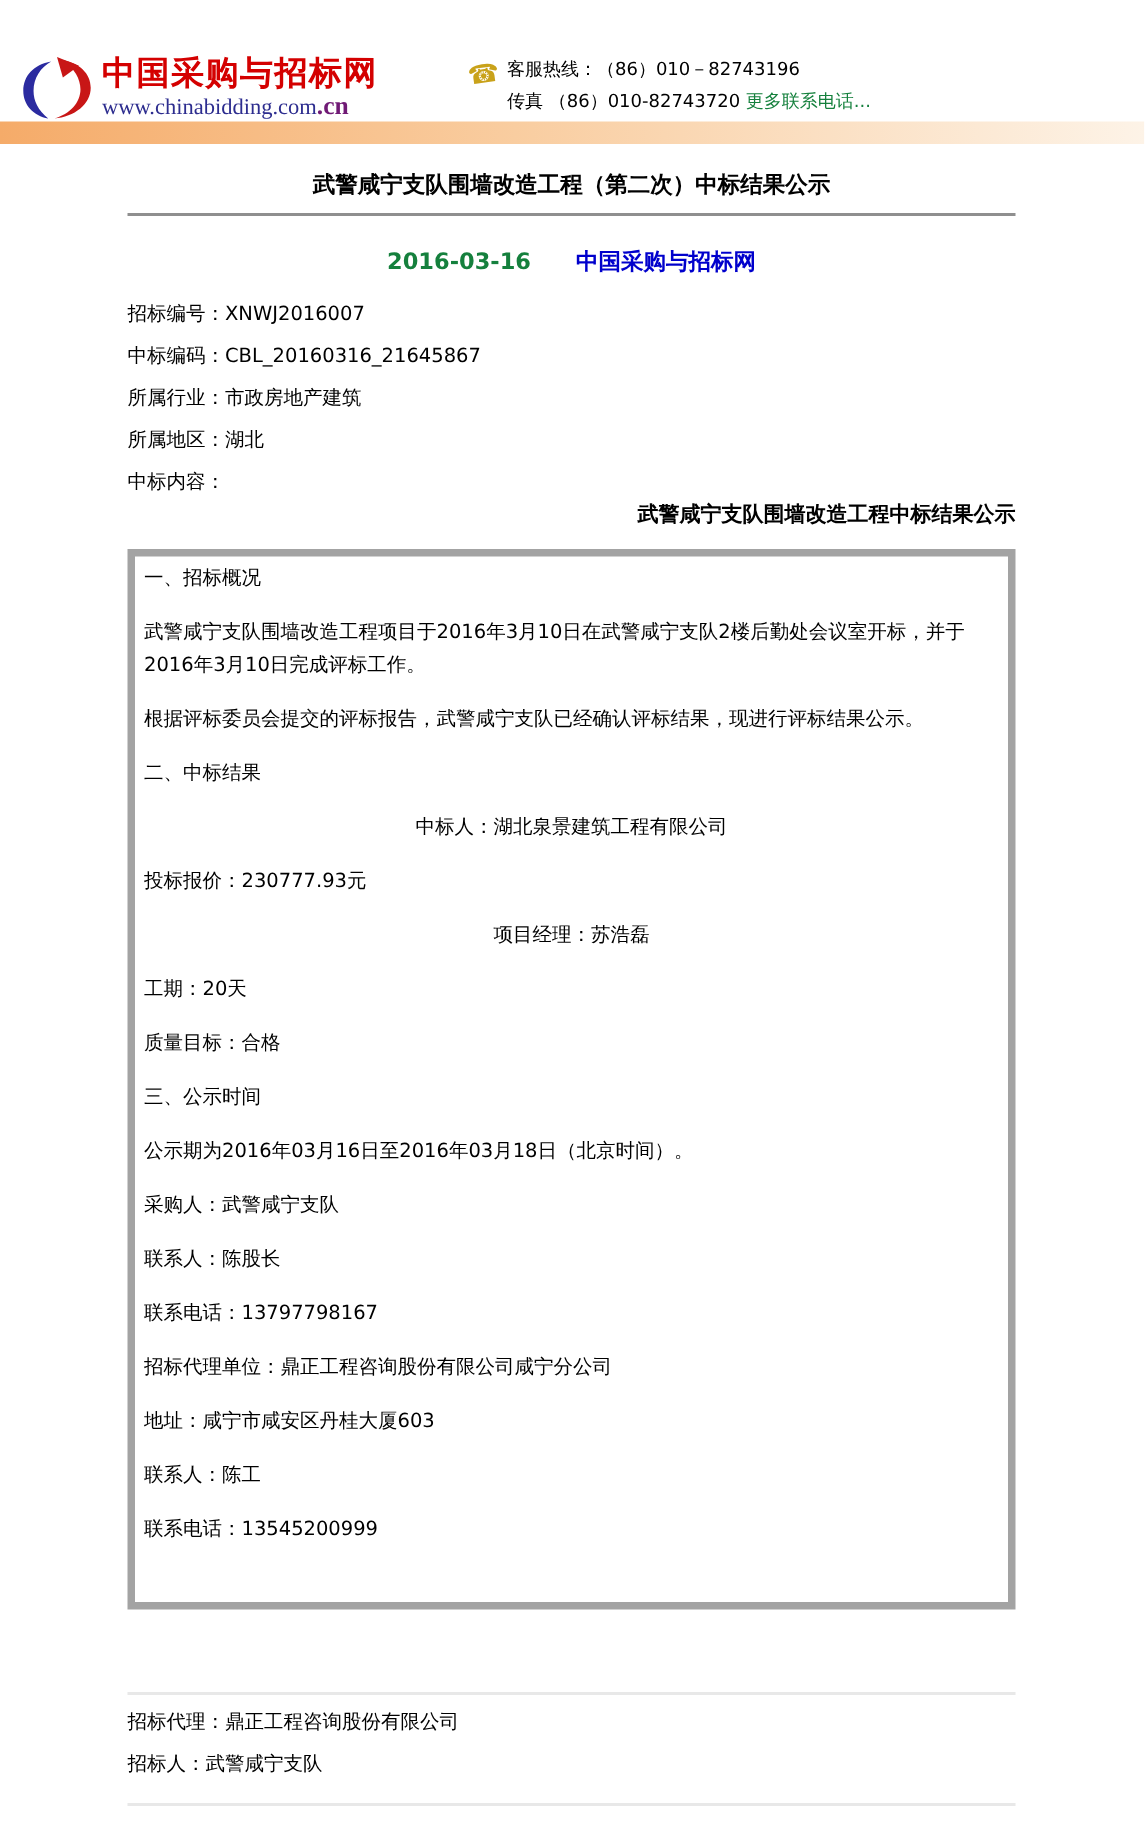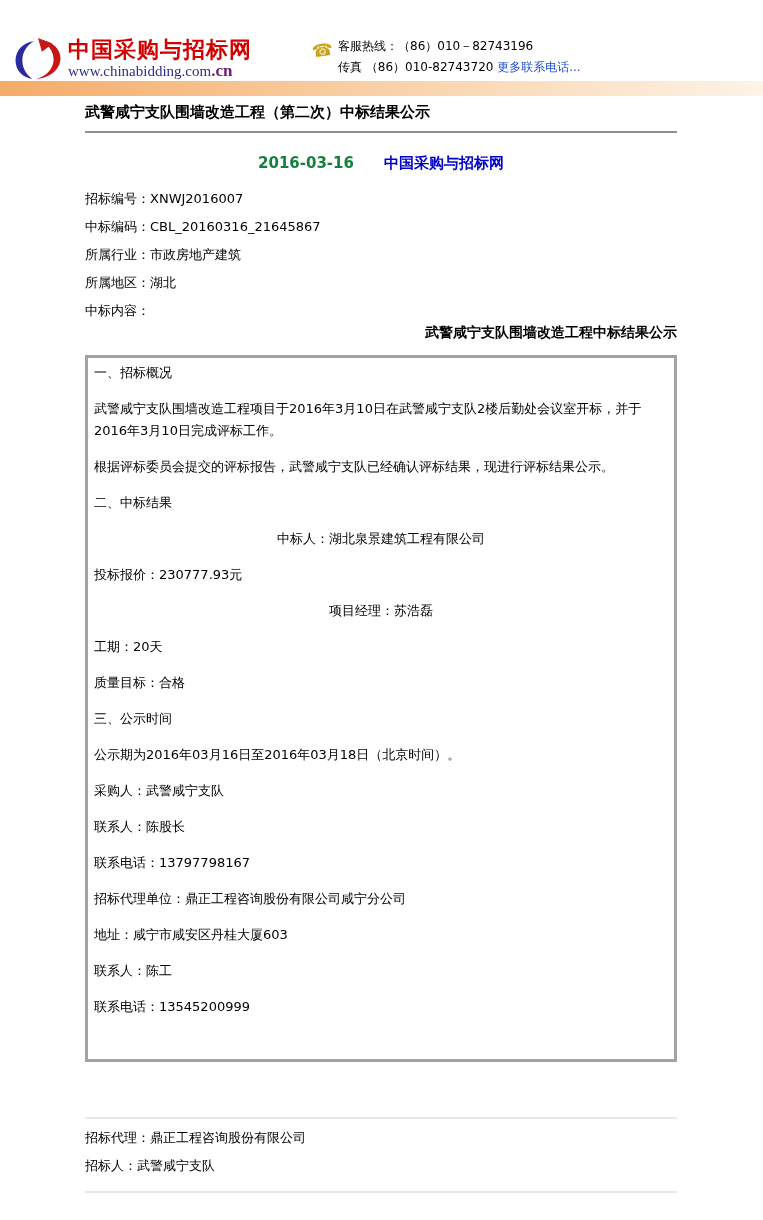--- a/index.html
+++ b/index.html
@@ -14,34 +14,34 @@
   .header { position:absolute; top:0; left:0; width:763px; height:81px; background:#fff; }
   .logo { position:absolute; left:12px; top:38px; display:flex; align-items:flex-start; cursor:pointer; }
   .logo-icon { width:52px; height:43px; flex:0 0 auto; }
   .logo-text { margin-left:4px; }
   .logo-title { color:#d40000; font-size:22px; font-weight:bold; line-height:24px; letter-spacing:1px; white-space:nowrap; }
   .logo-url { font-family:"Liberation Serif","DejaVu Serif",serif; color:#2d2d8f; font-size:15px; line-height:17px; white-space:nowrap; }
   .logo-url .cn { font-weight:bold; font-size:17px; color:#701a75; }
   .contact { position:absolute; left:312px; top:36px; font-size:12px; line-height:21px; }
   .phone-icon { position:absolute; left:0; top:4px; font-size:17px; color:#c9a21a; transform:rotate(-8deg); }
   .contact-lines { margin-left:26px; white-space:nowrap; }
-  .more-link { color:#1d4ed8; cursor:pointer; }
+  .more-link { color:#15803d; cursor:pointer; }
   .orange-bar { position:absolute; top:81px; left:0; width:763px; height:15px;
     background:linear-gradient(to right,#f5ab69 0%,#f9cda0 45%,#fdf3e7 100%); }
   
   .content { position:absolute; left:85px; top:96px; width:592px; }
-  .article-title { margin-top:7px; font-size:15px; font-weight:bold; line-height:18px; }
+  .article-title { margin-top:18px; text-align:center; font-size:15px; font-weight:bold; line-height:18px; }
   .title-rule { border:none; border-top:2px solid #8f8f8f; margin-top:10px; }
   .date-row { display:flex; justify-content:center; gap:30px; margin-top:21px; font-size:15px; font-weight:bold; line-height:18px; }
   .date { color:#15803d; }
   .source-link { color:#0000cc; cursor:pointer; }
   .meta { margin-top:13px; font-size:13px; }
   .meta-item { height:28px; line-height:28px; }
   .subtitle { margin-top:-2px; text-align:right; font-size:14px; font-weight:bold; line-height:18px; }
-  .notice-box { margin-top:14px; height:707px; border:3px solid #a3a3a3; padding:4px 6px; font-size:13px; overflow:hidden; }
+  .notice-box { margin-top:14px; height:707px; border:5px solid #a3a3a3; padding:4px 6px; font-size:13px; overflow:hidden; }
   .notice-item { line-height:22px; margin-bottom:14px; }
   .footer-rule-top { border:none; border-top:2px solid #e8e8e8; margin-top:55px; }
   .footer-items { margin-top:6px; font-size:13px; }
   .footer-item { margin-top:10px; line-height:18px; }
   .footer-rule-bottom { border:none; border-top:2px solid #e8e8e8; margin-top:16px; }
 </style>
 </head>
 <body>
 
 <div class="page">

